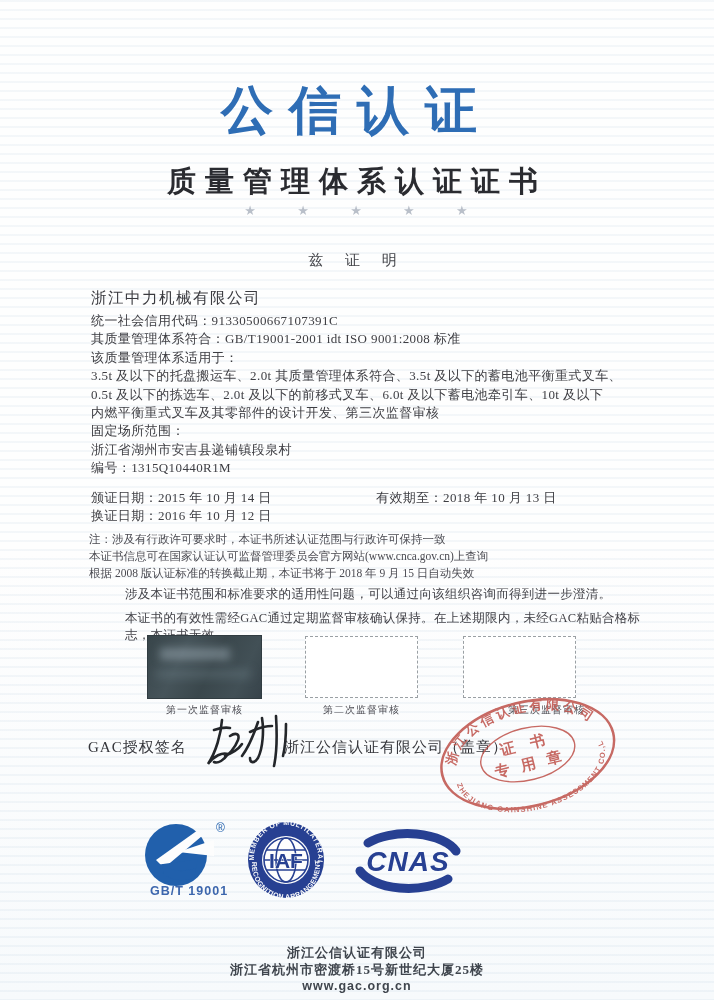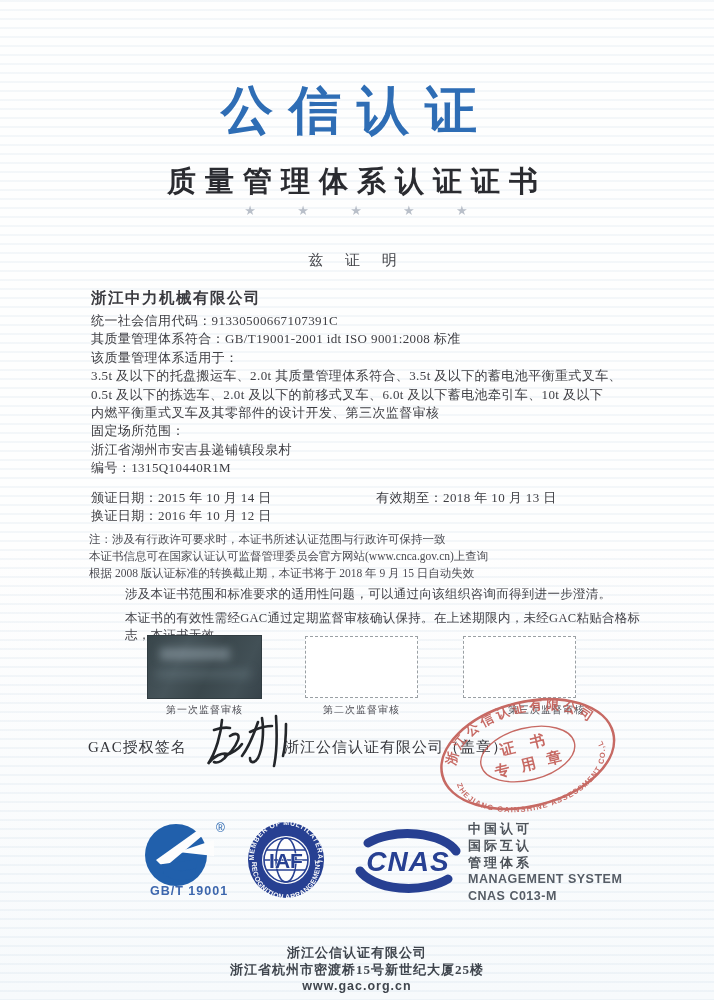--- a/index.html
+++ b/index.html
@@ -14,21 +14,21 @@
   }
   .center { left:0; right:0; text-align:center; }
   .abs { position:absolute; }
 
   .title { top:76px; font-family:"Liberation Sans","DejaVu Sans",sans-serif;
            font-weight:bold; font-size:52px; letter-spacing:16px; color:#2e6db5; }
   .subtitle { top:162px; font-size:29px; font-weight:bold; letter-spacing:9px; color:#2a2b30; }
   .stars { top:203px; font-size:13px; color:#b9bfc9; word-spacing:34px; letter-spacing:2px; }
   .statement { top:251px; font-size:15px; letter-spacing:9px; color:#44454a; }
 
-  .company { top:288px; left:91px; font-size:15.5px; letter-spacing:1.5px; color:#3a3a3f;font-weight:bold; }
+  .company { top:288px; left:91px; font-size:15.5px; letter-spacing:1.5px; color:#3a3a3f; }
   .infoblock { top:312px; left:91px; width:560px; font-size:13px; line-height:18.4px;
                letter-spacing:0.4px; color:#3d3d42; }
   .dateline { font-size:13px; color:#3d3d42; letter-spacing:0.4px;text-align:center; }
   .d-issue { top:489px; left:91px; }
   .d-valid { top:489px; left:376px; }
   .d-renew { top:507px; left:91px; }
 
   .notes { top:531px; left:89px; width:560px; font-size:11.5px; line-height:17px; color:#4b4b52; }
   .para { left:125px; width:540px; font-size:12.5px; color:#414147; letter-spacing:0.3px; }
   .p1 { top:586px; } .p2 { top:610px; }
@@ -170,25 +170,18 @@
   </svg>
 
   <svg class="abs cnas-logo" width="112" height="64" viewBox="0 0 112 64">
     <g fill="none" stroke="#274092" stroke-linecap="round">
       <path d="M 16 14 A 52 27 0 0 1 104 22" stroke-width="9"></path>
       <path d="M 96 50 A 52 27 0 0 1 8 42" stroke-width="9"></path>
     </g>
     <text x="56" y="42" text-anchor="middle" font-size="28" font-weight="bold" font-style="italic" fill="#274092" letter-spacing="1" font-family="'Liberation Sans','DejaVu Sans',sans-serif">CNAS</text>
   </svg>
 
-  <div class="abs accred">
-    <div class="zh">中国认可</div>
-    <div class="zh">国际互认</div>
-    <div class="zh">管理体系</div>
-    <div class="en">MANAGEMENT SYSTEM</div>
-    <div class="en">CNAS C013-M</div>
-  </div>
 
   <div class="abs footer f1">浙江公信认证有限公司</div>
   <div class="abs footer f2">浙江省杭州市密渡桥15号新世纪大厦25楼</div>
   <div class="abs footer f3">www.gac.org.cn</div>
 
 </div>
 
 </body></html>

